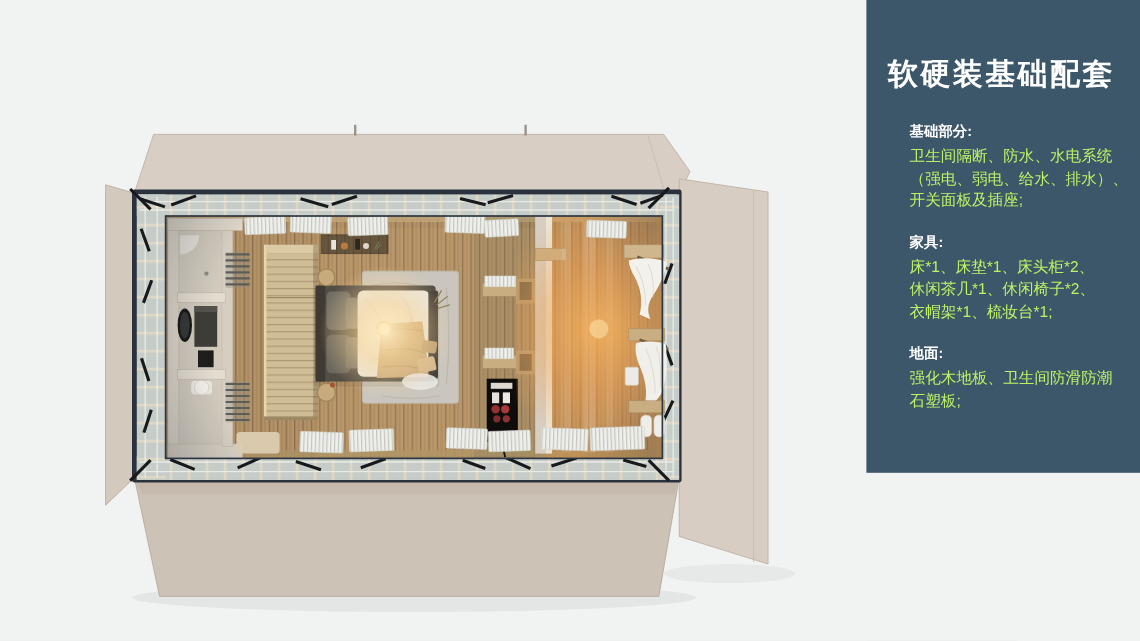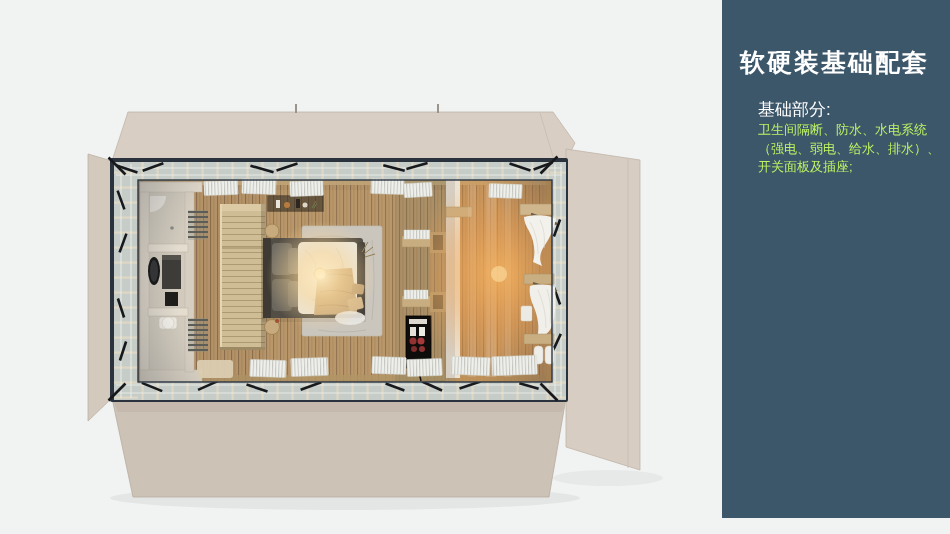--- a/index.html
+++ b/index.html
@@ -1,25 +1,25 @@
 <!DOCTYPE html>
 <html><head>
 <meta charset="utf-8">
 <style>
   html,body{margin:0;padding:0;background:#e8e8e8}
   .stage{position:relative;width:950px;height:534px;display:flex;overflow:hidden;
          font-family:"Liberation Sans","DejaVu Sans",sans-serif;background:#f1f2f2}
   .photo{width:722px;height:534px;flex:none;background:#f1f2f2}
   .photo svg{display:block}
-  .panel{width:228px;height:518px;flex:none;background:#3c566a;color:#ffffff;
+  .panel{width:228px;height:394px;flex:none;background:#3c566a;color:#ffffff;
          box-sizing:border-box;padding:46px 4px 16px 36px}
   .panel h1{font-size:25px;line-height:32px;margin:0 0 22px -18px;font-weight:700;
             letter-spacing:2px;white-space:nowrap}
   .sec{margin:0 0 16px 0}
-  .sec h2{font-size:17px;line-height:19px;margin:0 0 2px 0;font-weight:400}
+  .sec h2{font-size:12px;line-height:19px;margin:0 0 2px 0;font-weight:700}
   .sec p{font-size:13px;line-height:18.5px;margin:0;white-space:pre;color:#bef264}
 </style>
 </head>
 <body>
 
 <div class="stage">
 
   <div class="photo">
     <svg width="722" height="534" viewBox="0 0 722 534">
       <defs>
@@ -282,18 +282,29 @@
   <aside class="panel">
     <h1>软硬装基础配套</h1>
 
     <section class="sec">
       <h2>基础部分:</h2>
       <p>卫生间隔断、防水、水电系统
 （强电、弱电、给水、排水）、
 开关面板及插座;</p>
     </section>
 
-
-
-
+    <section class="sec">
+      <h2>家具:</h2>
+      <p>床*1、床垫*1、床头柜*2、
+休闲茶几*1、休闲椅子*2、
+衣帽架*1、梳妆台*1;</p>
+    </section>
+
+
+
+    <section class="sec">
+      <h2>地面:</h2>
+      <p>强化木地板、卫生间防滑防潮
+石塑板;</p>
+    </section>
   </aside>
 
 </div>
 
 </body></html>

